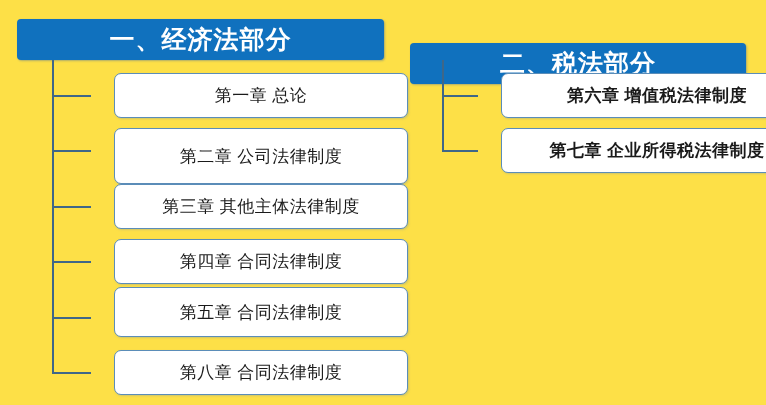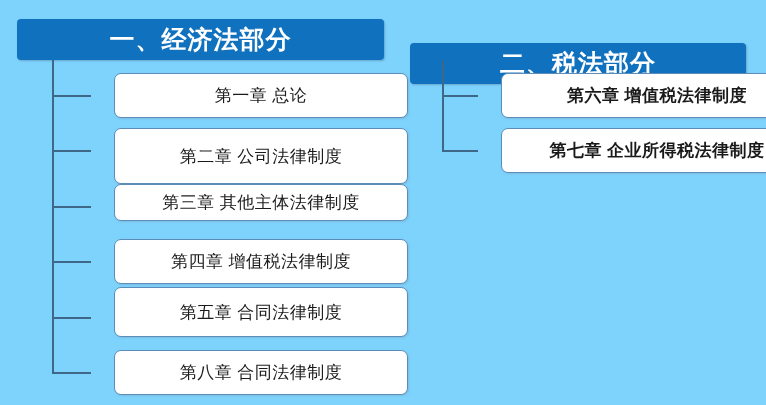--- a/index.html
+++ b/index.html
@@ -7,21 +7,21 @@
     padding: 0;
     background: #ffffff;
   }
   body {
     font-family: "Liberation Sans", "DejaVu Sans", sans-serif;
   }
   #canvas {
     position: relative;
     width: 766px;
     height: 405px;
-    background: #7dd3fc;
+    background: #fde047;
     overflow: hidden;
   }
 
   
   .section-header {
     position: absolute;
     box-sizing: border-box;
     background: #1071BE;
     border-radius: 4px;
     color: #ffffff;
@@ -90,23 +90,23 @@
     <div class="branch" style="top:150px"></div>
     <div class="branch" style="top:206px"></div>
     <div class="branch" style="top:261px"></div>
     <div class="branch" style="top:317px"></div>
     <div class="branch" style="top:372px"></div>
 
     <div class="chapter-box" style="top:73px;  height:45px">第一章 总论</div>
 
     <div class="chapter-box" style="top:128px; height:56px">第二章 公司法律制度</div>
 
-    <div class="chapter-box" style="top:184px; height:37px">第三章 其他主体法律制度</div>
+    <div class="chapter-box" style="top:184px; height:45px">第三章 其他主体法律制度</div>
 
-    <div class="chapter-box" style="top:239px; height:45px">第四章 增值税法律制度</div>
+    <div class="chapter-box" style="top:239px; height:45px">第四章 合同法律制度</div>
 
     <div class="chapter-box" style="top:287px; height:50px">第五章 合同法律制度</div>
 
     <div class="chapter-box" style="top:350px; height:45px">第八章 合同法律制度</div>
   </div>
 
   <div class="col-right">
 
     <div id="header-right" class="section-header">二、税法部分</div>
 

